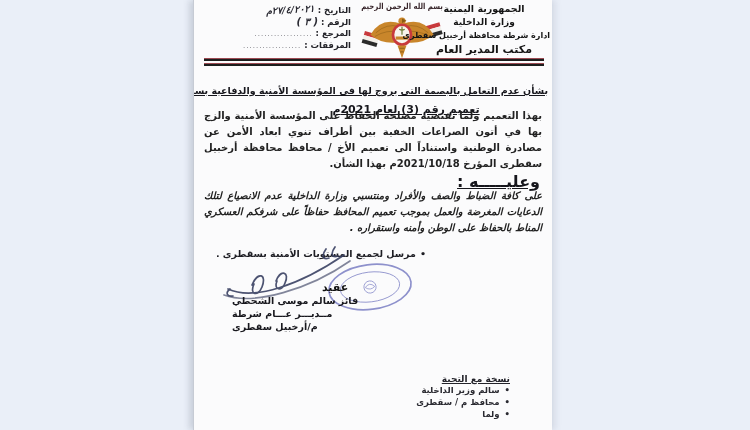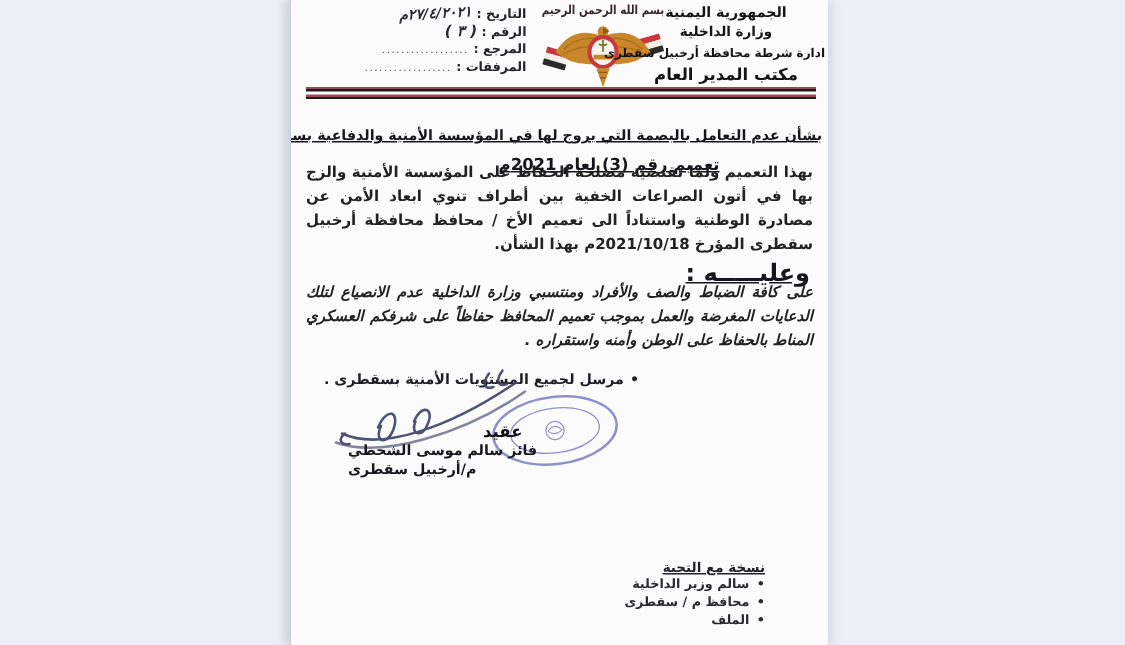--- a/index.html
+++ b/index.html
@@ -157,30 +157,31 @@
       <ellipse cx="65" cy="36" rx="44" ry="22" fill="none" stroke="currentColor" stroke-width="1.3"></ellipse>
       <circle cx="65" cy="36" r="9" fill="none" stroke="currentColor" stroke-width="1.2"></circle>
       <path d="M58 36 q7 -8 14 0 q-7 6 -14 0" fill="none" stroke="currentColor" stroke-width="1.1"></path>
       <text font-size="8" fill="currentColor"><textPath href="#arcTop">الجمهورية اليمنية</textPath></text>
       <text font-size="7" fill="currentColor"><textPath href="#arcBot">شرطة م/أرخبيل سقطرى</textPath></text>
     </svg>
 
     <div class="rank">عقيد</div>
     <div class="signer">
       <div>فائز سالم موسى الشحطي</div>
+      <div>مــديـــر عـــام شرطة</div>
       <div>م/أرخبيل سقطرى</div>
     </div>
 
     <div class="copies">
       <div class="c-head">نسخة مع التحية</div>
       <div class="c-item">
         <span class="b">•</span><span>سالم وزير الداخلية</span>
       </div>
       <div class="c-item">
         <span class="b">•</span><span>محافظ م / سقطرى</span>
       </div>
       <div class="c-item">
-        <span class="b">•</span><span>الملف</span>
+        <span class="b">•</span><span>ولما</span>
       </div>
     </div>
 
   </div>
 </div>
 
 </body></html>

